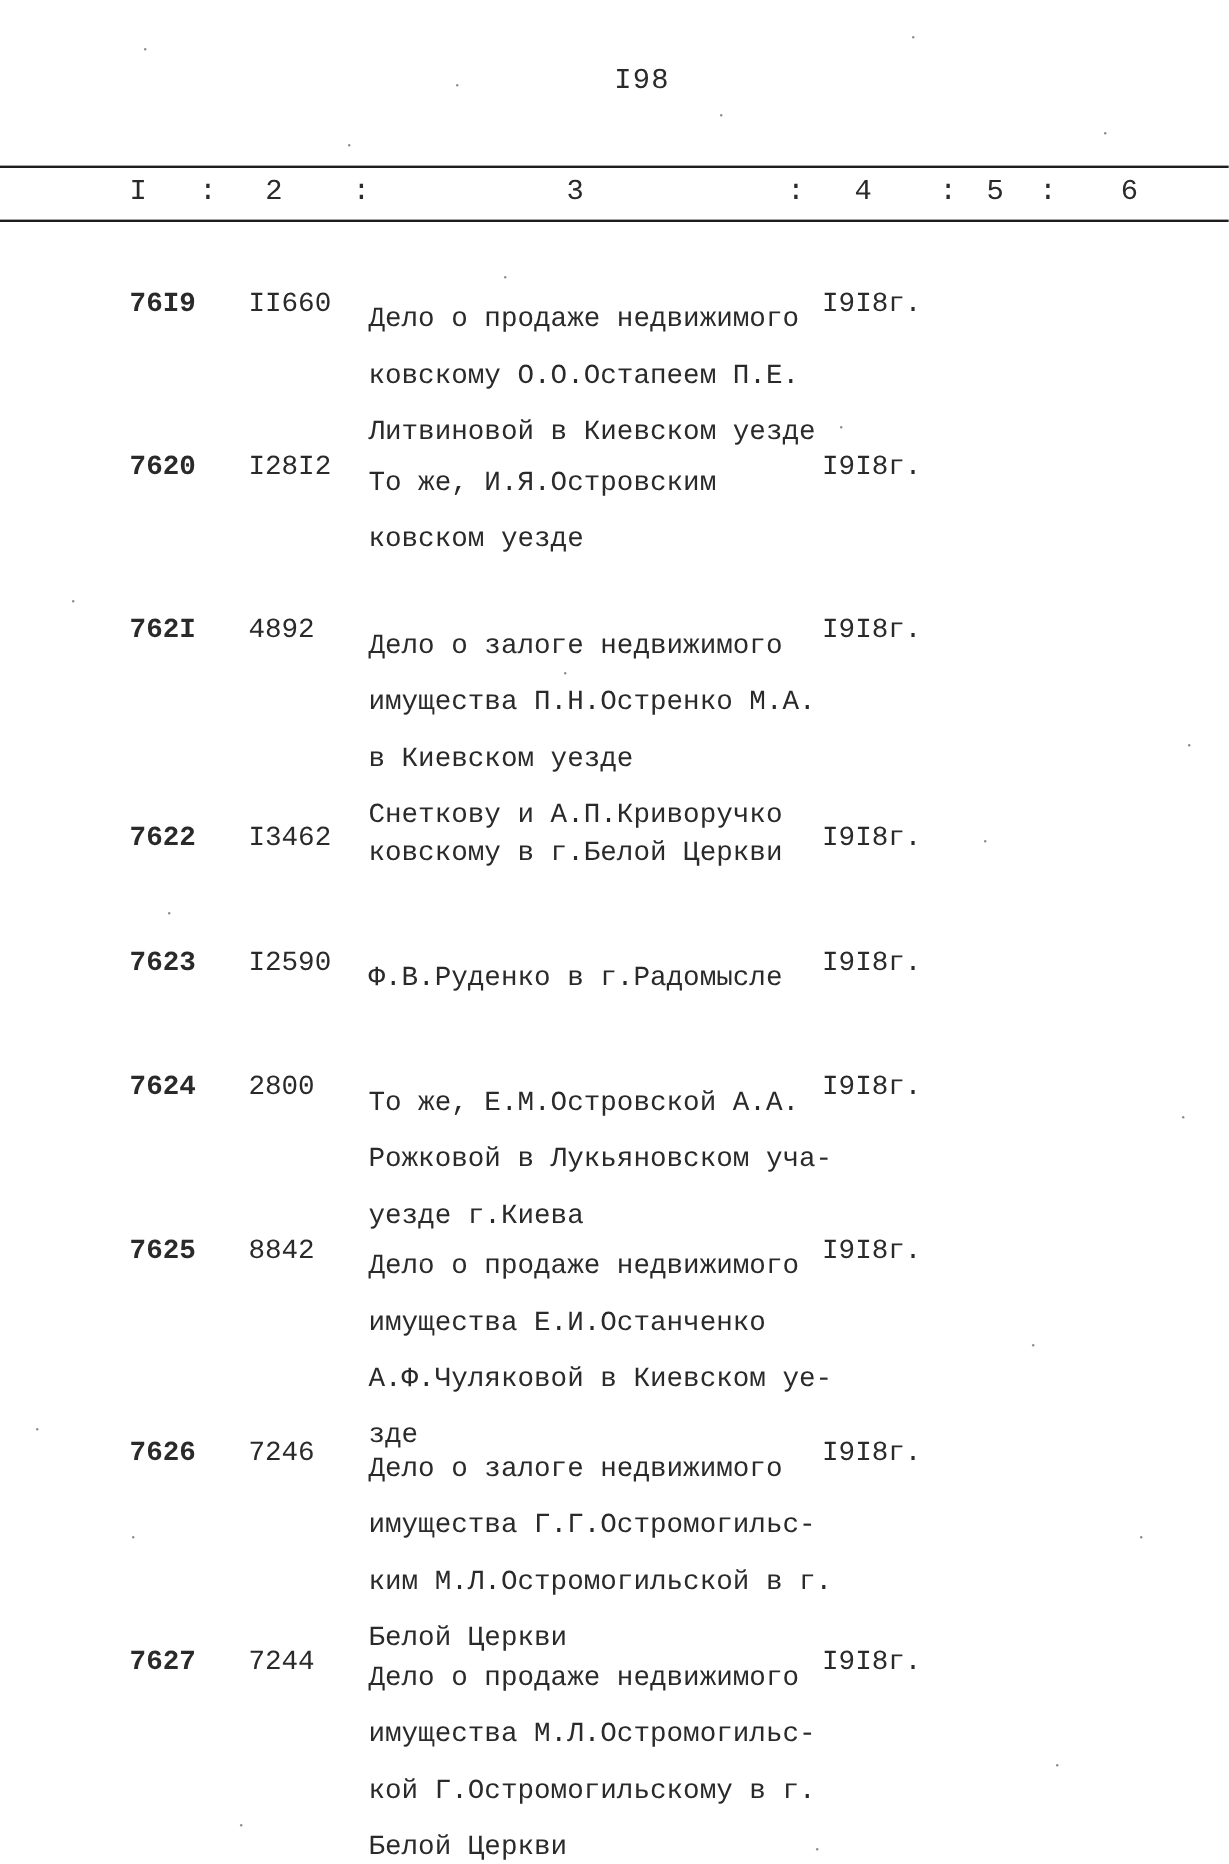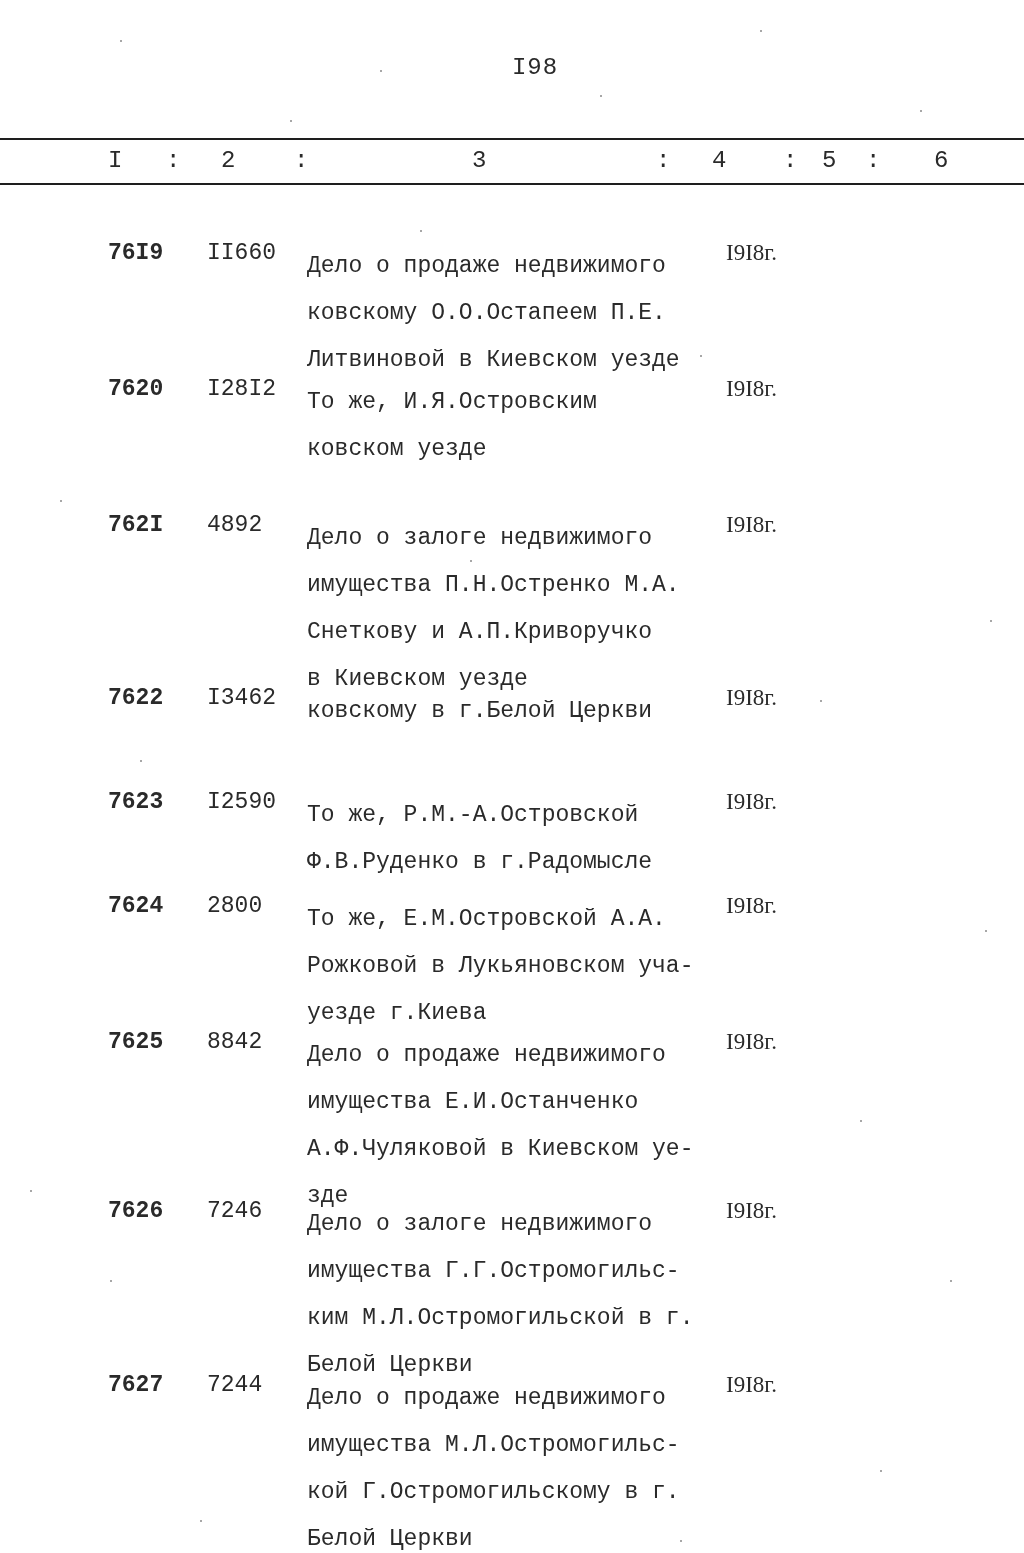--- a/index.html
+++ b/index.html
@@ -64,23 +64,22 @@
       top: 0;
       width: 400px;
     }
     .entry .title div {
       white-space: nowrap;
       height: 34px;
       margin-top: 13px;
     }
     .entry .year {
       position: absolute;
-      left: 726px;
-      top: 0;
-      font-family: Liberation Serif, serif;
+      left: 685px;
+      top: 0;
     }
     .speck {
       position: absolute;
       width: 2px;
       height: 2px;
       background: #8a8a8a;
       border-radius: 50%;
     }
   </style>
 </head>
@@ -124,38 +123,37 @@
           <div>ковском уезде</div>
         </div>
         <div class="year">I9I8г.</div>
       </div>
       <div class="entry" style="top: 508px;">
         <div class="num">762I</div>
         <div class="old">4892</div>
         <div class="title">
           <div>Дело о залоге недвижимого</div>
           <div>имущества П.Н.Остренко М.А.</div>
+          <div>в Киевском уезде</div>
           <div>Снеткову и А.П.Криворучко</div>
-          <div>в Киевском уезде</div>
         </div>
         <div class="year">I9I8г.</div>
       </div>
       <div class="entry" style="top: 681px;">
         <div class="num">7622</div>
         <div class="old">I3462</div>
         <div class="title">
           <div>ковскому в г.Белой Церкви</div>
         </div>
         <div class="year">I9I8г.</div>
       </div>
       <div class="entry" style="top: 785px;">
         <div class="num">7623</div>
         <div class="old">I2590</div>
         <div class="title">
-          <div>То же, Р.М.-А.Островской</div>
           <div>Ф.В.Руденко в г.Радомысле</div>
         </div>
         <div class="year">I9I8г.</div>
       </div>
       <div class="entry" style="top: 889px;">
         <div class="num">7624</div>
         <div class="old">2800</div>
         <div class="title">
           <div>То же, Е.М.Островской А.А.</div>
           <div>Рожковой в Лукьяновском уча-</div>

